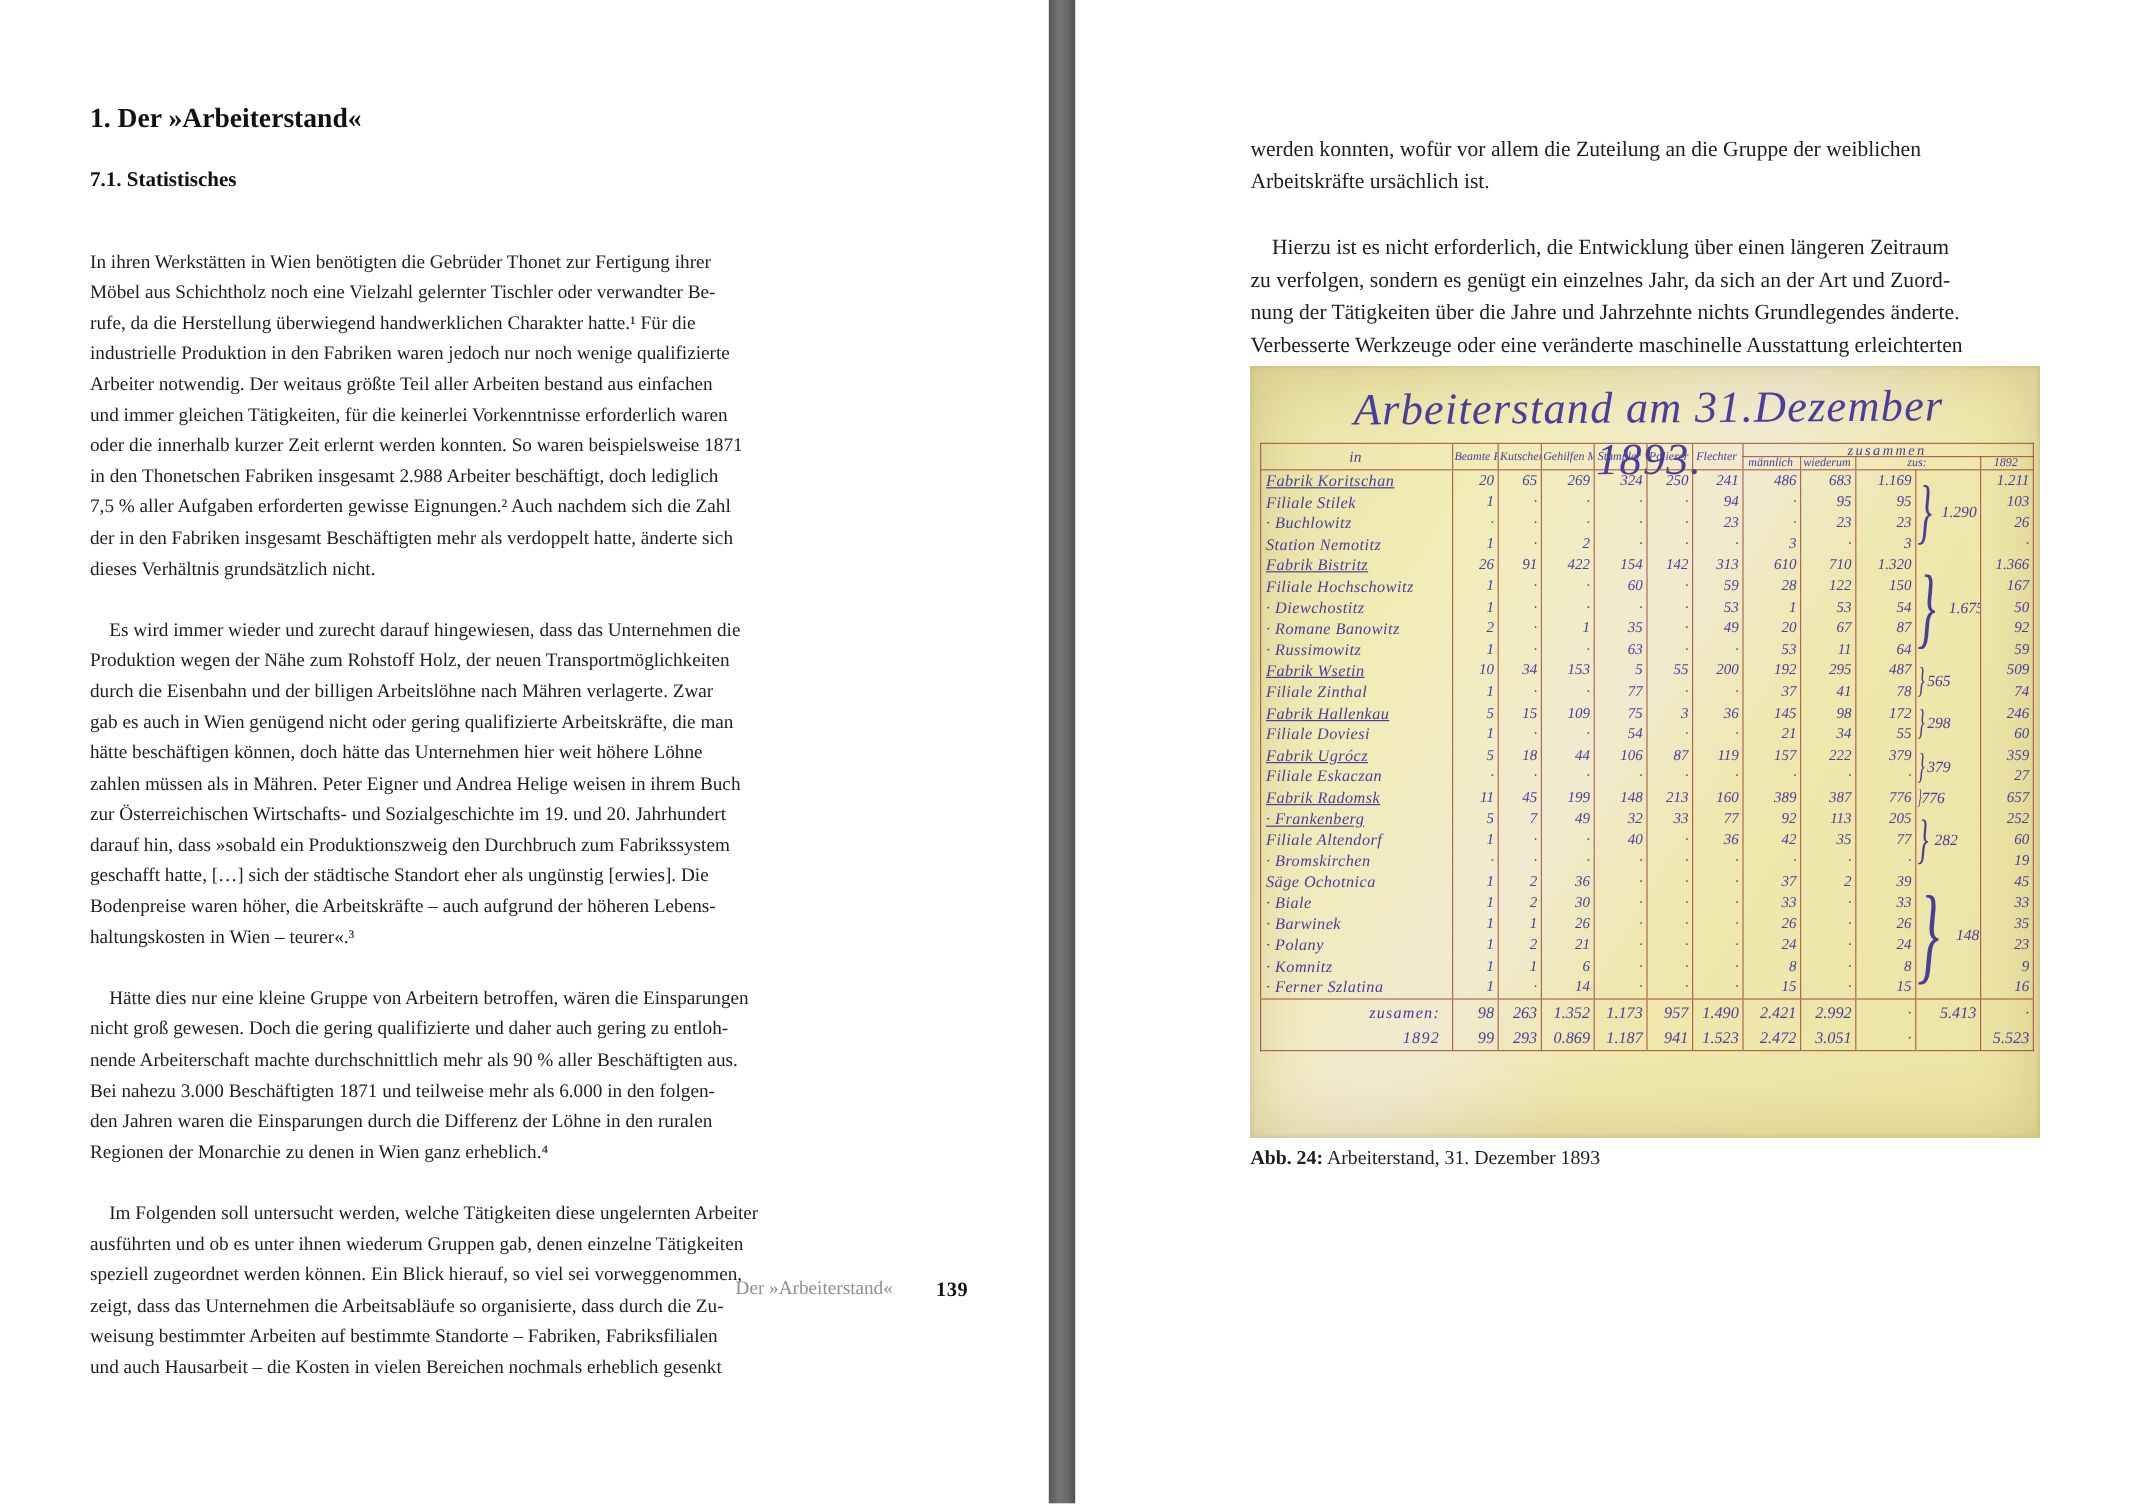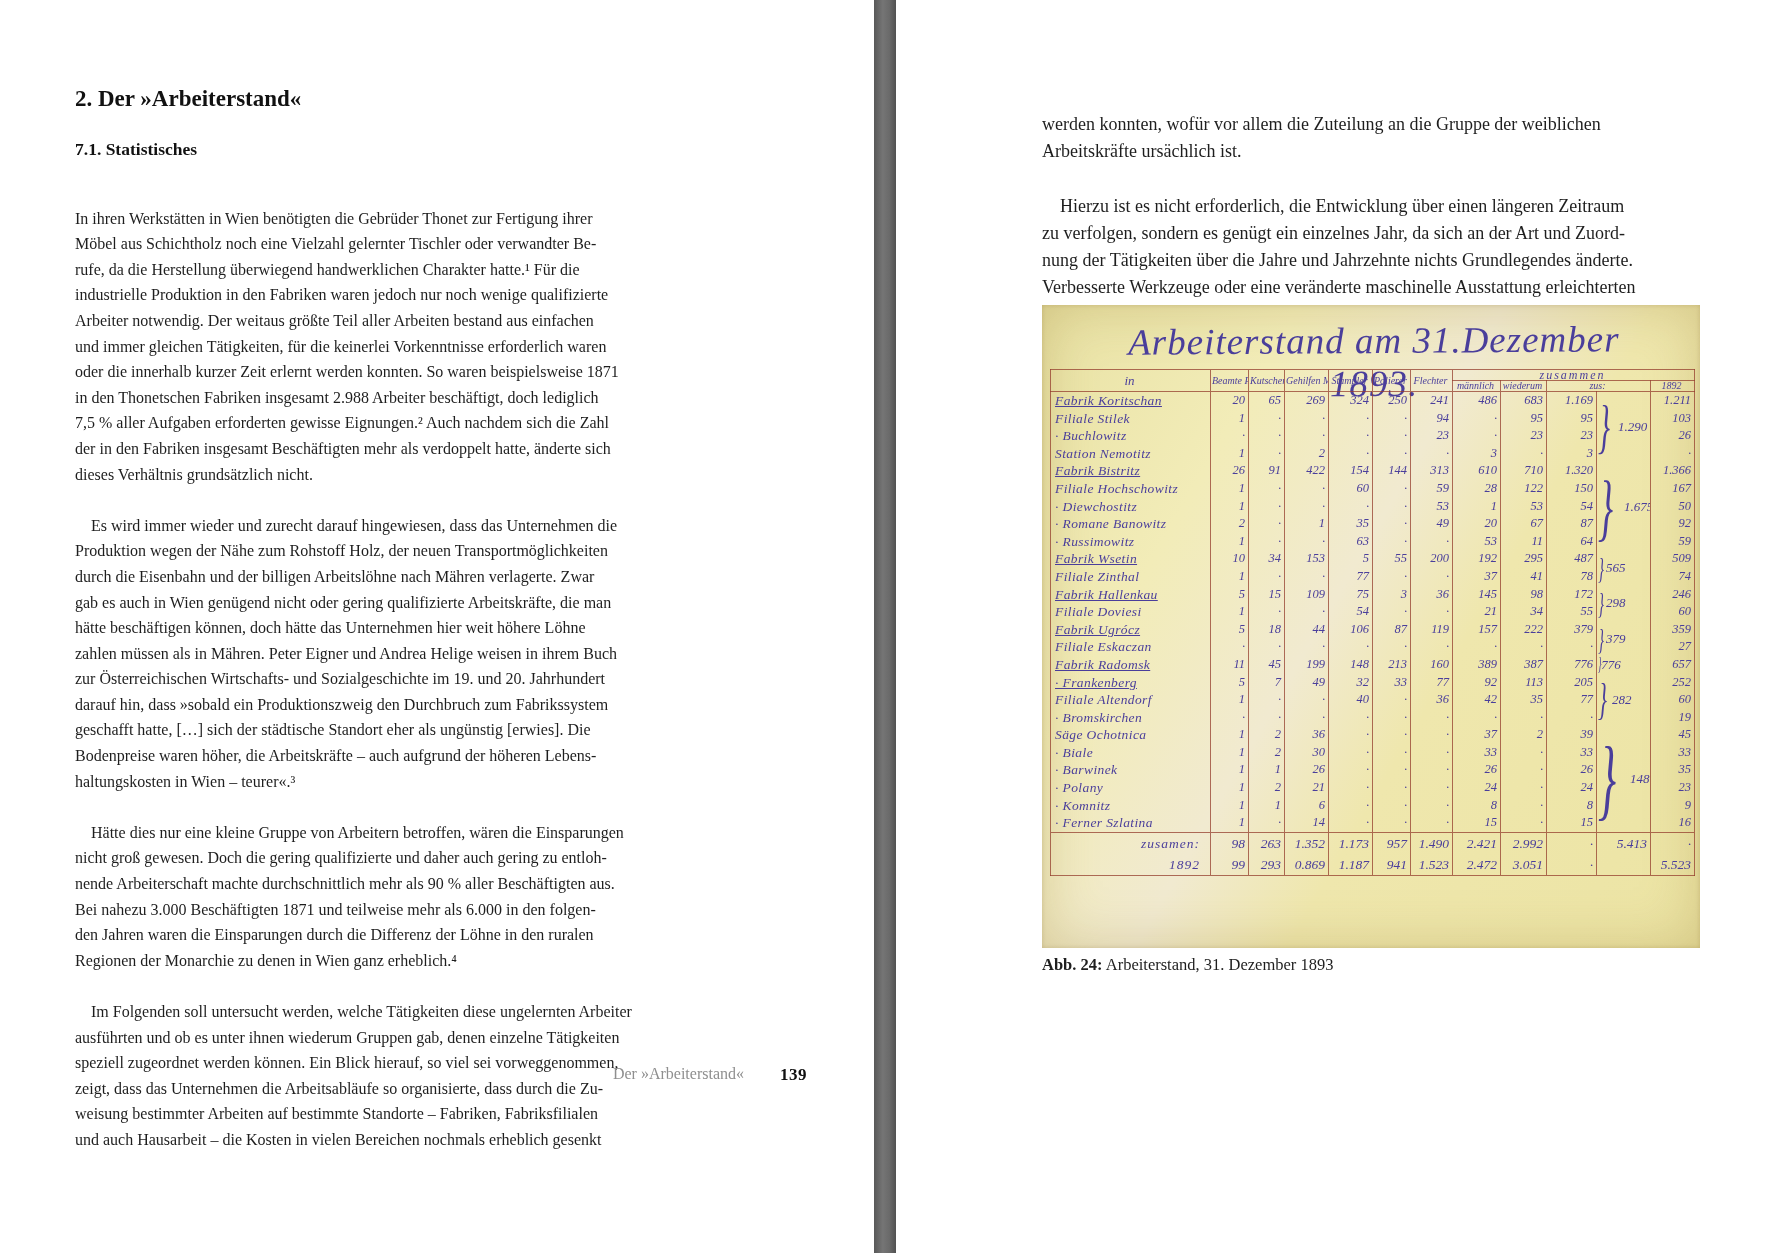--- a/index.html
+++ b/index.html
@@ -55,21 +55,21 @@
   .scan-table tfoot td{font-size:13.5px;height:21px;line-height:21px;}
   .scan-table tfoot td.lbl{text-align:right;padding-right:10px;letter-spacing:1px;}
 
   .caption{position:absolute;left:129px;top:955px;font-size:16.5px;}
   .caption b{font-weight:bold;}
 </style>
 </head>
 <body>
 
 <div class="page page-left">
-  <div class="h1">2. Der »Arbeiterstand«</div>
+  <div class="h1">1. Der »Arbeiterstand«</div>
   <div class="h2">7.1. Statistisches</div>
   <div class="body-left">
     <p>In ihren Werkstätten in Wien benötigten die Gebrüder Thonet zur Fertigung ihrer
 Möbel aus Schichtholz noch eine Vielzahl gelernter Tischler oder verwandter Be-
 rufe, da die Herstellung überwiegend handwerklichen Charakter hatte.¹ Für die
 industrielle Produktion in den Fabriken waren jedoch nur noch wenige qualifizierte
 Arbeiter notwendig. Der weitaus größte Teil aller Arbeiten bestand aus einfachen
 und immer gleichen Tätigkeiten, für die keinerlei Vorkenntnisse erforderlich waren
 oder die innerhalb kurzer Zeit erlernt werden konnten. So waren beispielsweise 1871
 in den Thonetschen Fabriken insgesamt 2.988 Arbeiter beschäftigt, doch lediglich
@@ -214,21 +214,21 @@
               <td style="border-left: 1px solid rgba(148, 62, 46, 0.75);">·</td>
               <td style="border-left: 1px solid rgba(148, 62, 46, 0.75);">3</td>
               <td style="border-left: 1px solid rgba(148, 62, 46, 0.75); border-right: 1px solid rgba(148, 62, 46, 0.75);">·</td>
             </tr>
             <tr>
               <td class="lbl u" style="border-left: 1px solid rgba(148, 62, 46, 0.75);">Fabrik Bistritz</td>
               <td style="border-left: 1px solid rgba(148, 62, 46, 0.75);">26</td>
               <td style="border-left: 1px solid rgba(148, 62, 46, 0.75);">91</td>
               <td style="border-left: 1px solid rgba(148, 62, 46, 0.75);">422</td>
               <td style="border-left: 1px solid rgba(148, 62, 46, 0.75);">154</td>
-              <td style="border-left: 1px solid rgba(148, 62, 46, 0.75);">144</td>
+              <td style="border-left: 1px solid rgba(148, 62, 46, 0.75);">142</td>
               <td style="border-left: 1px solid rgba(148, 62, 46, 0.75);">313</td>
               <td style="border-left: 1px solid rgba(148, 62, 46, 0.75);">610</td>
               <td style="border-left: 1px solid rgba(148, 62, 46, 0.75);">710</td>
               <td style="border-left: 1px solid rgba(148, 62, 46, 0.75);">1.320</td>
               <td class="brace-cell" rowspan="5" style="border-left: 1px solid rgba(148, 62, 46, 0.75);">
                 <div class="brace-wrap">
                   <span class="brace-glyph" style="font-size: 75px;">}</span>
                   <span class="brace-val">1.675</span>
                 </div>
               </td>

